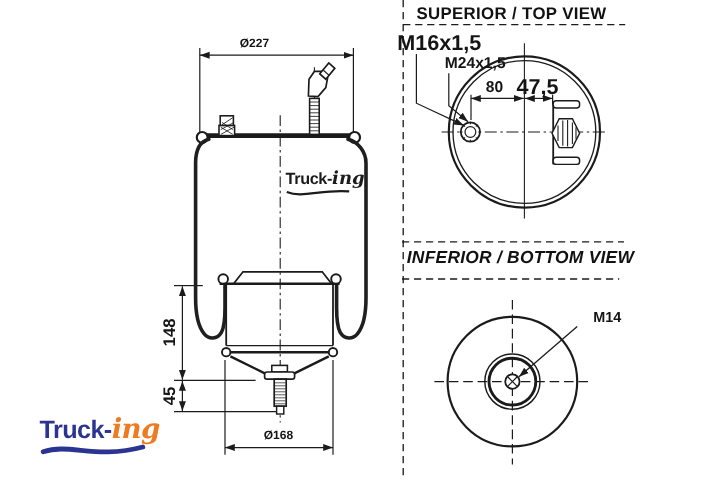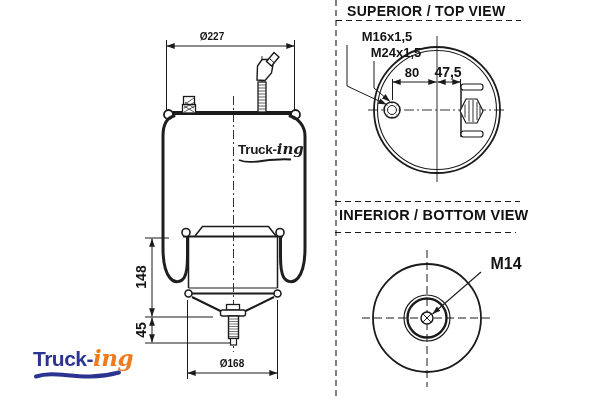--- a/index.html
+++ b/index.html
@@ -165,33 +165,33 @@
       <line x1="362" y1="318" x2="492" y2="318" stroke="#1b1b1b" stroke-width="1" stroke-dasharray="8 4"></line>
       <g>
         <circle cx="427" cy="318" r="6" fill="#fff" stroke="#1b1b1b" stroke-width="1.5"></circle>
         <path d="M423.2,314.2 L430.8,321.8 M423.2,321.8 L430.8,314.2" stroke="#1b1b1b" stroke-width="1" fill="none"></path>
       </g>
       <line x1="481" y1="272" x2="432.5" y2="314" stroke="#1b1b1b" stroke-width="1.1" marker-end="url(#arrE)"></line>
     </g>
   </svg>
 
   <div class="title" style="left:347px; top:4px; font-size:14px;">SUPERIOR / TOP VIEW</div>
-  <div class="title" style="left:339px; top:208px; font-size:14.5px; letter-spacing:0.2px;">INFERIOR / BOTTOM VIEW</div>
+  <div class="title" style="left:339px; top:208px; font-size:14.5px; letter-spacing:0.2px;font-style:italic;">INFERIOR / BOTTOM VIEW</div>
 
   <div class="lbl" style="left:212px; top:37px; font-size:10px;">Ø227</div>
   <div class="lbl rot" style="left:141px; top:277px; font-size:14px;">148</div>
   <div class="lbl rot" style="left:141px; top:330px; font-size:14px;">45</div>
   <div class="lbl" style="left:232px; top:364px; font-size:10px;">Ø168</div>
 
-  <div class="lbl" style="left:387px; top:36px; font-size:13px;">M16x1,5</div>
+  <div class="lbl" style="left:366px; top:36px; font-size:18px;">M16x1,5</div>
   <div class="lbl" style="left:396px; top:52px; font-size:13px;">M24x1,5</div>
   <div class="lbl" style="left:412px; top:72px; font-size:13px;">80</div>
-  <div class="lbl" style="left:448px; top:72px; font-size:14px;">47,5</div>
+  <div class="lbl" style="left:448px; top:72px; font-size:18px;">47,5</div>
 
-  <div class="lbl" style="left:491px; top:264px; font-size:16px;padding-left:30px;">M14</div>
+  <div class="lbl" style="left:491px; top:264px; font-size:12px;padding-left:30px;">M14</div>
 
   <div class="wm" style="left:238px; top:141px;">
     <span class="wm1">Truck-</span><span class="wm2">ing</span>
   </div>
 
   <div class="logo" style="left:33px; top:346px;">
     <span class="lg1">Truck-</span><span class="lg2">ing</span>
   </div>
 
 </div>

